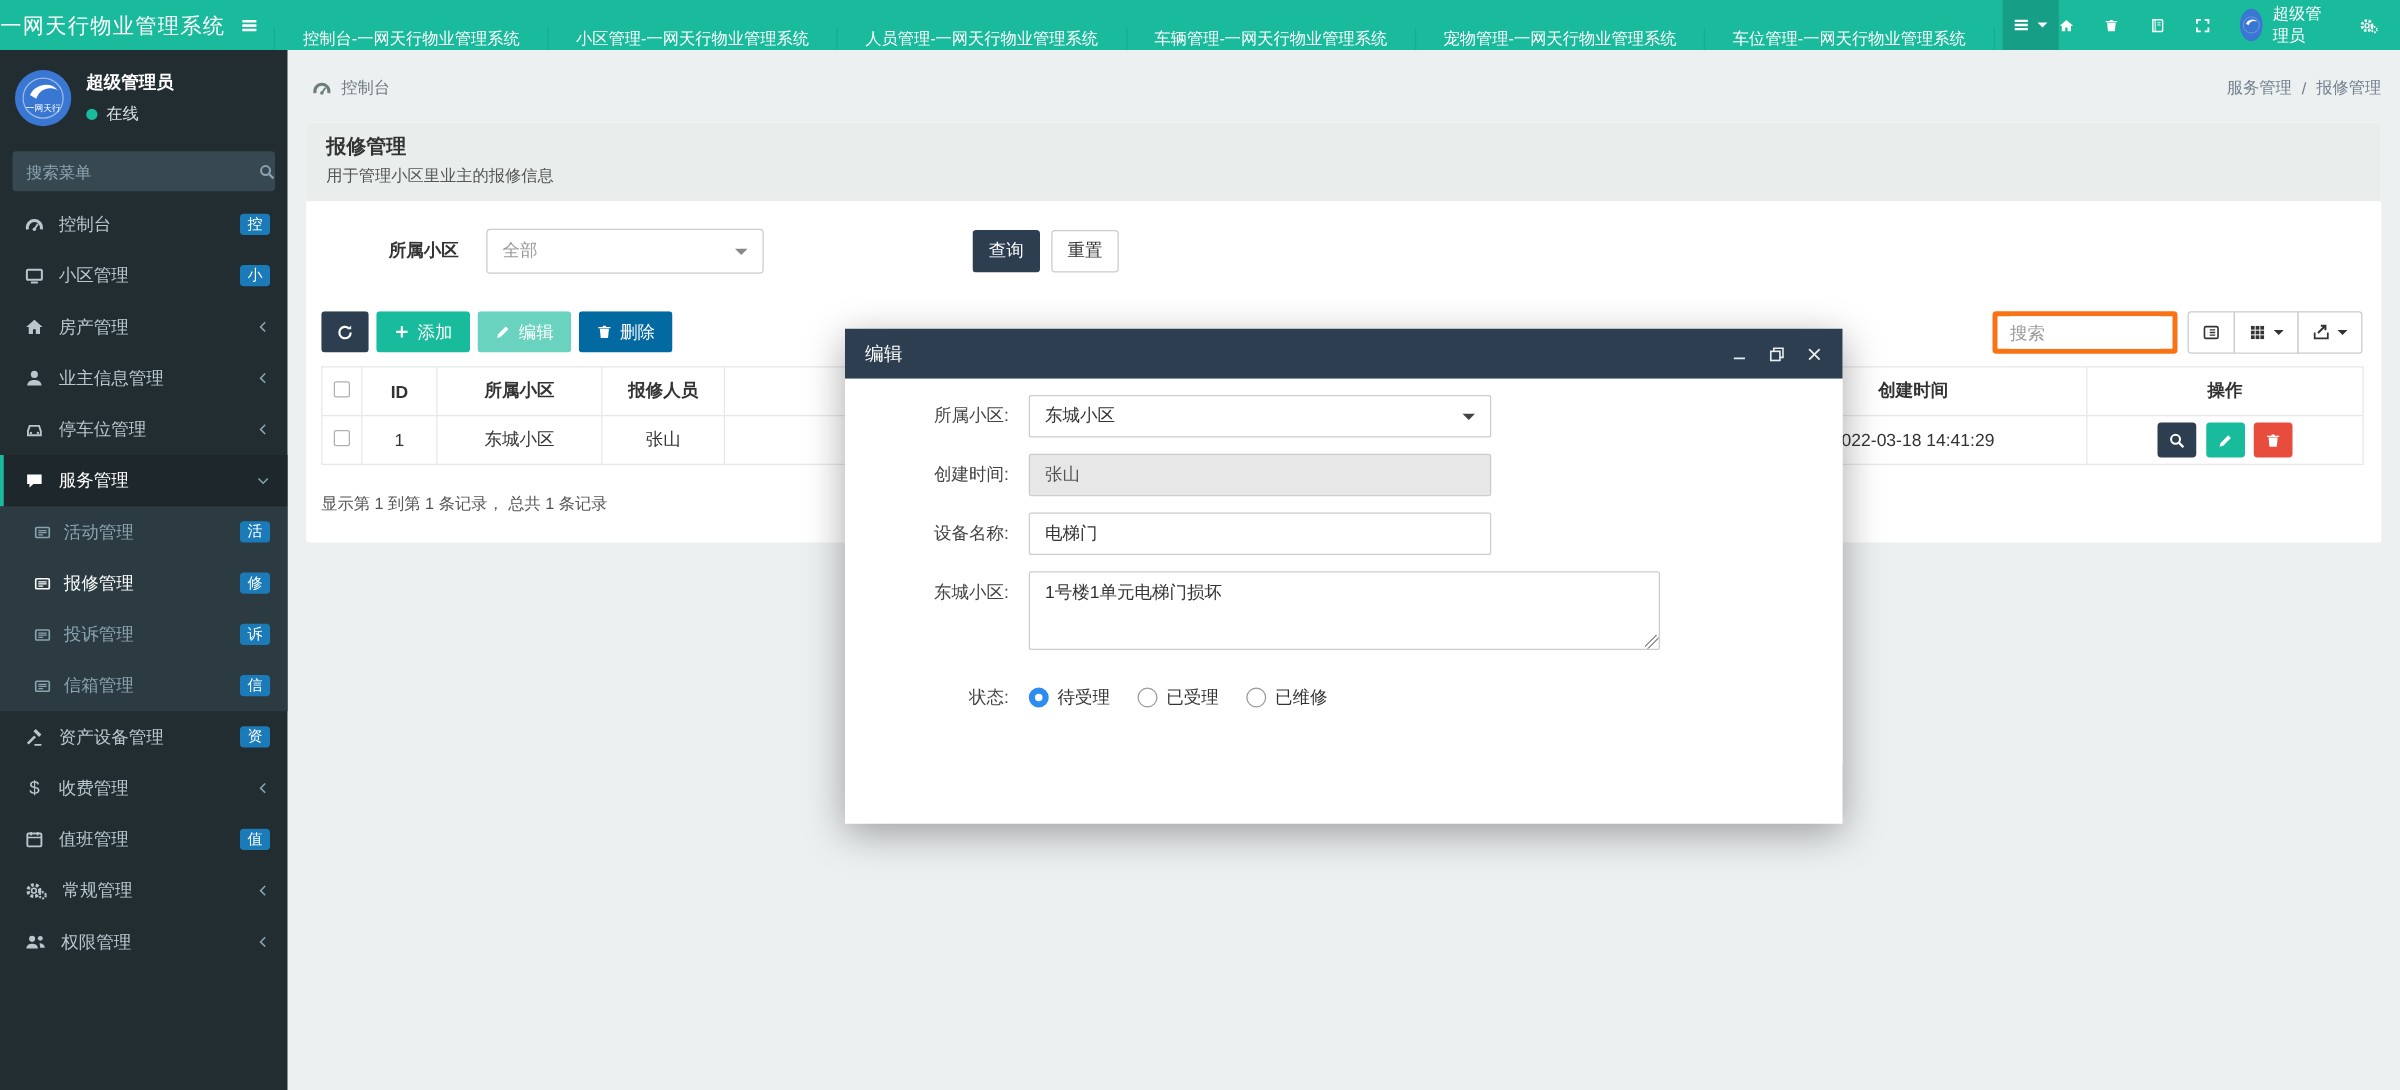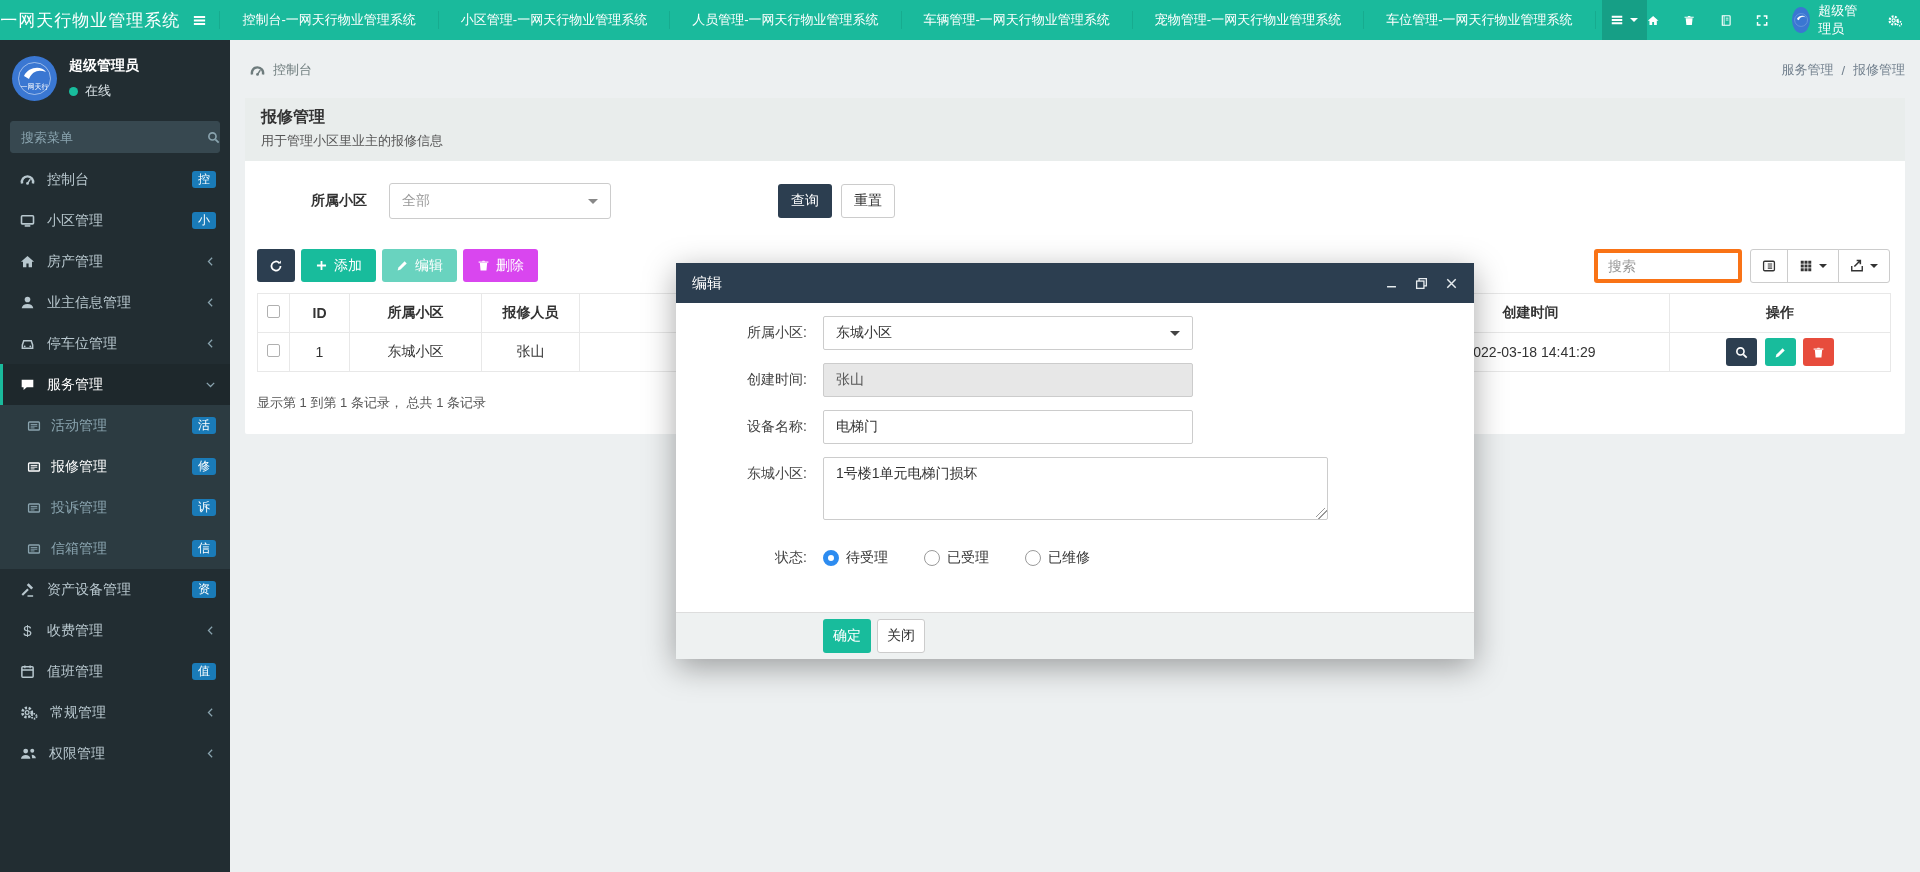--- a/index.html
+++ b/index.html
@@ -7,21 +7,21 @@
     font-family:"Liberation Sans","DejaVu Sans",sans-serif; font-size:14px; color:#333; }
   body { background:#edf0f1; position:relative; }
   .ico { display:inline-block; vertical-align:middle; }
 
   
   .navbar { position:absolute; left:0; top:0; width:1920px; height:40px;
     background:#1aba9c; display:flex; align-items:stretch; z-index:30; }
   .brand { width:230px; display:flex; align-items:center; justify-content:center;
     color:#fff; font-size:17px; letter-spacing:1px; }
   .nav-toggle { width:50px; display:flex; align-items:center; justify-content:center; color:#fff; cursor:pointer; }
-  .nav-tabs { display:flex; align-items:center; }
+  .nav-tabs { display:flex; align-items:flex-end; }
   .nav-tab { display:flex; align-items:center; padding:0 22px; color:#fff; font-size:13px;
     border-left:1px solid rgba(0,0,0,0.08); cursor:pointer; white-space:nowrap; }
   .nav-tab:last-child { border-right:1px solid rgba(0,0,0,0.08); }
   .tab-dd { margin-left:6px; width:58px; display:flex; align-items:center; justify-content:center;
     gap:6px; background:rgba(0,0,0,0.14); color:#fff; cursor:pointer; }
   .nav-right { margin-left:auto; display:flex; align-items:center; gap:24px; padding-right:18px; color:#fff; }
   .nav-ico { width:17px; height:17px; color:#fff; cursor:pointer; }
   .nav-user { display:flex; align-items:center; gap:8px; cursor:pointer; }
   .avatar-sm { width:26px; height:26px; border-radius:50%; background:#3a77d2; position:relative; overflow:hidden; }
   .avatar-sm svg, .avatar-lg svg { position:absolute; inset:0; width:100%; height:100%; }
@@ -76,21 +76,21 @@
     display:flex; align-items:center; padding:0 12px; margin-left:22px; cursor:pointer; }
   .select .val { flex:1; color:#999; font-size:14px; }
   .select .caret { width:0; height:0; border-left:5px solid transparent; border-right:5px solid transparent;
     border-top:5px solid #888; }
   .btn { display:inline-flex; align-items:center; justify-content:center; border:1px solid transparent;
     border-radius:3px; font-size:14px; cursor:pointer; font-family:inherit; gap:6px; }
   .btn-navy { background:#2c3e50; color:#fff; }
   .btn-white { background:#fff; color:#333; border-color:#ccc; }
   .btn-green { background:#18bc9c; color:#fff; }
   .btn-green-dis { background:#69d3bf; color:#fff; cursor:default; }
-  .btn-red-dis { background:#d946ef; color:#fff; cursor:default; }
+  .btn-red-dis { background:#0369a1; color:#fff; cursor:default; }
   .btn-q { width:54px; height:34px; margin-left:167px; }
   .btn-r { width:54px; height:34px; margin-left:9px; }
 
   .tool-row { display:flex; align-items:center; margin-top:30px; position:relative; }
   .btn-refresh { width:38px; height:33px; }
   .btn-refresh .ico { width:14px; height:14px; }
   .tb { height:33px; padding:0 13px; margin-left:6px; }
   .tb .ico { width:13px; height:13px; }
   .tools-right { position:absolute; right:3px; top:0; display:flex; align-items:center; }
   .search-box { width:148px; height:34px; border:4px solid #f97316; border-radius:3px; padding:0 10px; }
@@ -136,21 +136,21 @@
     border-top:5px solid #444; }
   .minput { width:370px; height:34px; border:1px solid #ccc; border-radius:2px; padding:0 12px;
     font-size:14px; font-family:inherit; color:#333; outline:none; }
   .minput:disabled { background:#e7e7e7; color:#555; }
   .mtextarea { width:505px; height:63px; border:1px solid #ccc; border-radius:2px; padding:7px 12px;
     font-size:14px; font-family:inherit; color:#333; outline:none; resize:none; position:relative;
     background:
       linear-gradient(135deg, transparent 0 6px, #999 6px 7px, transparent 7px 9px, #999 9px 10px, transparent 10px)
       right bottom / 11px 11px no-repeat; }
   .frow.status { margin-top:29px; }
-  .radio-group { display:flex; align-items:center; gap:36px; margin-left:16px; }
+  .radio-group { display:flex; align-items:center; gap:22px; margin-left:16px; }
   .radio { display:flex; align-items:center; gap:7px; cursor:pointer; font-size:14px; color:#333; }
   .rdot { width:16px; height:16px; border-radius:50%; border:1px solid #9a9a9a; background:#fff; }
   .rdot.on { border:5px solid #2d8cf0; }
   .modal-foot { height:47px; border-top:1px solid #ddd; background:#eef1f1; display:flex;
     align-items:center; padding-left:147px; gap:6px; }
   .btn-ok { width:48px; height:34px; }
   .btn-close { width:48px; height:34px; }
 </style>
 </head>
 <body>
@@ -655,17 +655,13 @@
           <span class="rdot"></span>
           <span>已受理</span>
         </span>
         <span class="radio">
           <span class="rdot"></span>
           <span>已维修</span>
         </span>
       </div>
     </div>
   </div>
-  <div class="modal-foot">
-    <button class="btn btn-green btn-ok">确定</button>
-    <button class="btn btn-white btn-close">关闭</button>
-  </div>
 </div>
 
 </body></html>

